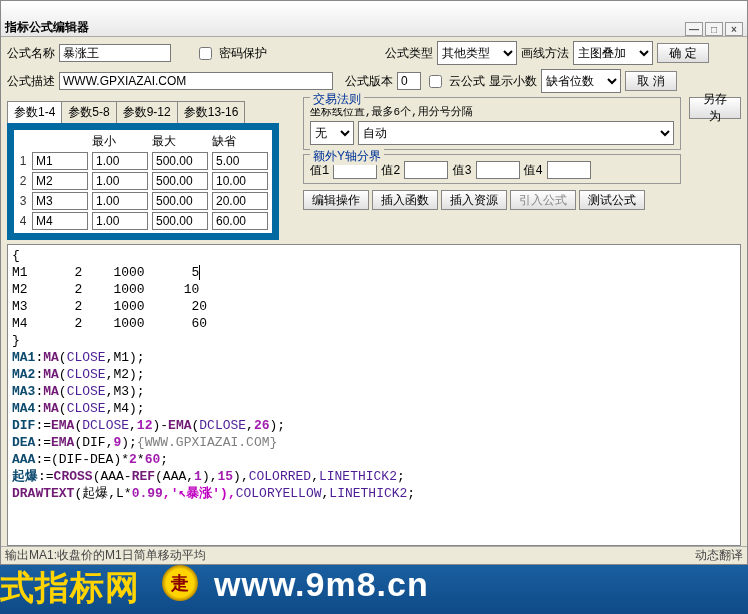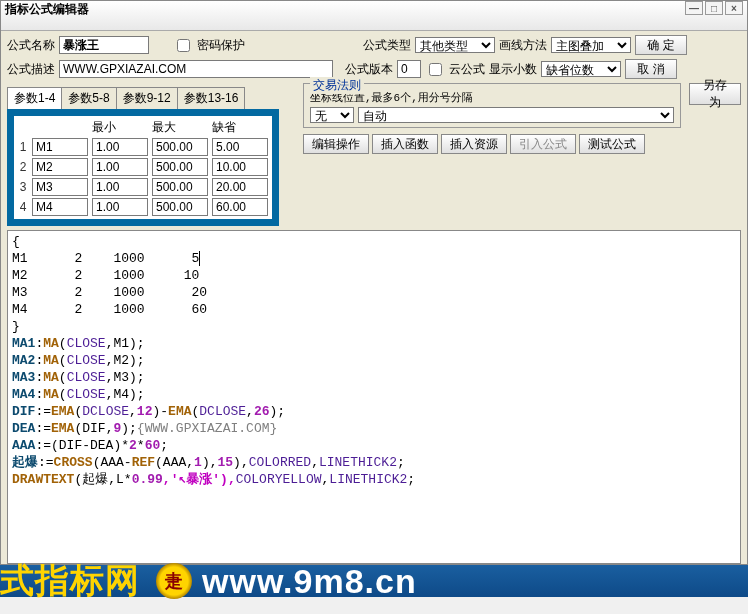--- a/index.html
+++ b/index.html
@@ -16,23 +16,23 @@
     background: #ece9d8;
     border: 1px solid #888;
     width: 748px;
     height: 565px;
     display: flex;
     flex-direction: column;
   }
   .titlebar {
     background: linear-gradient(#fff, #e8e8e8);
     border-bottom: 1px solid #aaa;
-    height: 30px;
-    display: flex;
-    align-items: flex-start;
+    height: 36px;
+    display: flex;
+    align-items: flex-end;
     padding: 0 4px;
     font-weight: bold;
   }
   .titlebar-buttons { margin-left: auto; display: flex; gap: 2px; }
   .titlebar-btn {
     width: 18px; height: 14px;
     border: 1px solid #999;
     background: #f4f4f4;
     display: flex; align-items: center; justify-content: center;
     font-size: 10px; color: #555;
@@ -47,21 +47,21 @@
   .lbl { white-space: nowrap; font-family: Liberation Mono, monospace; }
   input[type="text"] {
     border: 1px solid #7a7a7a;
     height: 18px;
     padding: 1px 3px;
     font-size: 12px;
     background: #fff;
   }
   select {
     border: 1px solid #7a7a7a;
-    height: 16px;
+    height: 24px;
     font-size: 12px;
     background: #fff;
   }
   .btn {
     border: 1px solid #888;
     background: linear-gradient(#fff,#e0e0e0);
     height: 20px;
     padding: 0 8px;
     font-size: 12px;
     cursor: pointer;
@@ -125,43 +125,44 @@
     background: #fff;
     font-family: "Courier New", monospace;
     font-size: 13px;
     line-height: 17px;
     padding: 2px 4px;
     white-space: pre;
     overflow: auto;
     color: #000;
   }
   .tok-teal { color: #0c4a6e; font-weight: bold;}
-  .tok-blue { color: #a16207; font-weight: bold;}
+  .tok-blue { color: #701a75; font-weight: bold;}
   .tok-green { color: #4c1d95; font-weight: normal;}
   .tok-red { color: #a21caf; font-weight: bold;}
   .tok-gray { color: #808080; margin-top: 25px; }
   .tok-magenta { color: #c000c0; font-weight: bold;}
   .statusbar {
     height: 18px;
     border-top: 1px solid #aaa;
     display: flex;
     align-items: center;
     padding: 0 4px;
     font-size: 12px;
     color: #444;
     justify-content: space-between;
   }
   .footer-banner {
     width: 748px;
-    height: 32px;
+    height: 49px;
     background: linear-gradient(#1a5fa0,#0e4a88);
     display: flex;
-    align-items: center;
+    align-items: flex-start;
     color: #fff;
     font-weight: bold;
+    gap: 6px;
   }
   .footer-left {
     color: #ffd400;
     font-size: 34px;
     font-family: "SimHei","Microsoft YaHei",sans-serif;
     padding: 0 6px 0 0;
     letter-spacing: 1px;
     white-space: nowrap;
   }
   .footer-icon {
@@ -191,21 +192,21 @@
       <div class="titlebar-btn">—</div>
       <div class="titlebar-btn">□</div>
       <div class="titlebar-btn">×</div>
     </div>
   </div>
 
   <div class="toolbar">
 
     <div class="row">
       <span class="lbl">公式名称</span>
-      <input type="text" style="width: 90px; font-weight: bold;" value="暴涨王">
+      <input type="text" style="width: 112px;" value="暴涨王">
       <span style="width:16px"></span>
       <input type="checkbox" class="checkbox" style="">
       <span class="lbl">密码保护</span>
       <span style="flex:0 0 110px"></span>
       <span class="lbl">公式类型</span>
       <select style="width:80px">
         <option>其他类型</option>
       </select>
       <span class="lbl">画线方法</span>
       <select style="width:80px">
@@ -286,20 +287,33 @@
             <div class="fieldset" style="margin-top:0">
               <span class="legend">交易法则</span>
               <div class="row">
                 <span class="lbl" style="font-size:11px">坐标线位置,最多6个,用分号分隔</span>
               </div>
               <div class="row" style="margin-top:2px">
                 <select style="width:44px"><option>无</option></select>
                 <select style="flex:1"><option>自动</option></select>
               </div>
             </div>
+            <div class="fieldset">
+              <span class="legend">额外Y轴分界</span>
+              <div class="row">
+                <span class="lbl">值1</span>
+                <input type="text" style="width: 44px;" value="">
+                <span class="lbl">值2</span>
+                <input type="text" style="width: 44px;" value="">
+                <span class="lbl">值3</span>
+                <input type="text" style="width: 44px;" value="">
+                <span class="lbl">值4</span>
+                <input type="text" style="width: 44px;" value="">
+              </div>
+            </div>
           </div>
           <button class="btn" style="width:52px;height:22px;margin-left:4px">另存为</button>
         </div>
 
         <div class="btnrow">
           <button class="btn">编辑操作</button>
           <button class="btn">插入函数</button>
           <button class="btn">插入资源</button>
           <button class="btn disabled">引入公式</button>
           <button class="btn">测试公式</button>
@@ -318,20 +332,24 @@
 <span class="tok-teal">MA2</span><span>:</span><span class="tok-blue">MA</span><span>(</span><span class="tok-green">CLOSE</span><span>,M2);</span>
 <span class="tok-teal">MA3</span><span>:</span><span class="tok-blue">MA</span><span>(</span><span class="tok-green">CLOSE</span><span>,M3);</span>
 <span class="tok-teal">MA4</span><span>:</span><span class="tok-blue">MA</span><span>(</span><span class="tok-green">CLOSE</span><span>,M4);</span>
 <span class="tok-teal">DIF</span><span>:=</span><span class="tok-blue">EMA</span><span>(</span><span class="tok-green">DCLOSE</span><span>,</span><span class="tok-red">12</span><span>)-</span><span class="tok-blue">EMA</span><span>(</span><span class="tok-green">DCLOSE</span><span>,</span><span class="tok-red">26</span><span>);</span>
 <span class="tok-teal">DEA</span><span>:=</span><span class="tok-blue">EMA</span><span>(DIF,</span><span class="tok-red">9</span><span>);</span><span class="tok-gray">{WWW.GPXIAZAI.COM}</span>
 <span class="tok-teal">AAA</span><span>:=(DIF-DEA)*</span><span class="tok-red">2</span><span>*</span><span class="tok-red">60</span><span>;</span>
 <span class="tok-teal">起爆</span><span>:=</span><span class="tok-blue">CROSS</span><span>(AAA-</span><span class="tok-blue">REF</span><span>(AAA,</span><span class="tok-red">1</span><span>),</span><span class="tok-red">15</span><span>),</span><span class="tok-green">COLORRED</span><span>,</span><span class="tok-green">LINETHICK2</span><span>;</span>
 <span class="tok-blue">DRAWTEXT</span><span>(起爆,L*</span><span class="tok-red">0.99</span><span class="tok-magenta">,'↖暴涨'),</span><span class="tok-green">COLORYELLOW</span><span>,</span><span class="tok-green">LINETHICK2</span><span>;</span>
 </div>
 
+  <div class="statusbar">
+    <span>输出MA1:收盘价的M1日简单移动平均</span>
+    <span>动态翻译</span>
+  </div>
 </div>
 
 <div class="footer-banner">
   <span class="footer-left">式指标网</span>
   <span class="footer-icon">
       <span>疌</span>
     </span>
   <span class="footer-url">www.9m8.cn</span>
 </div>
 

